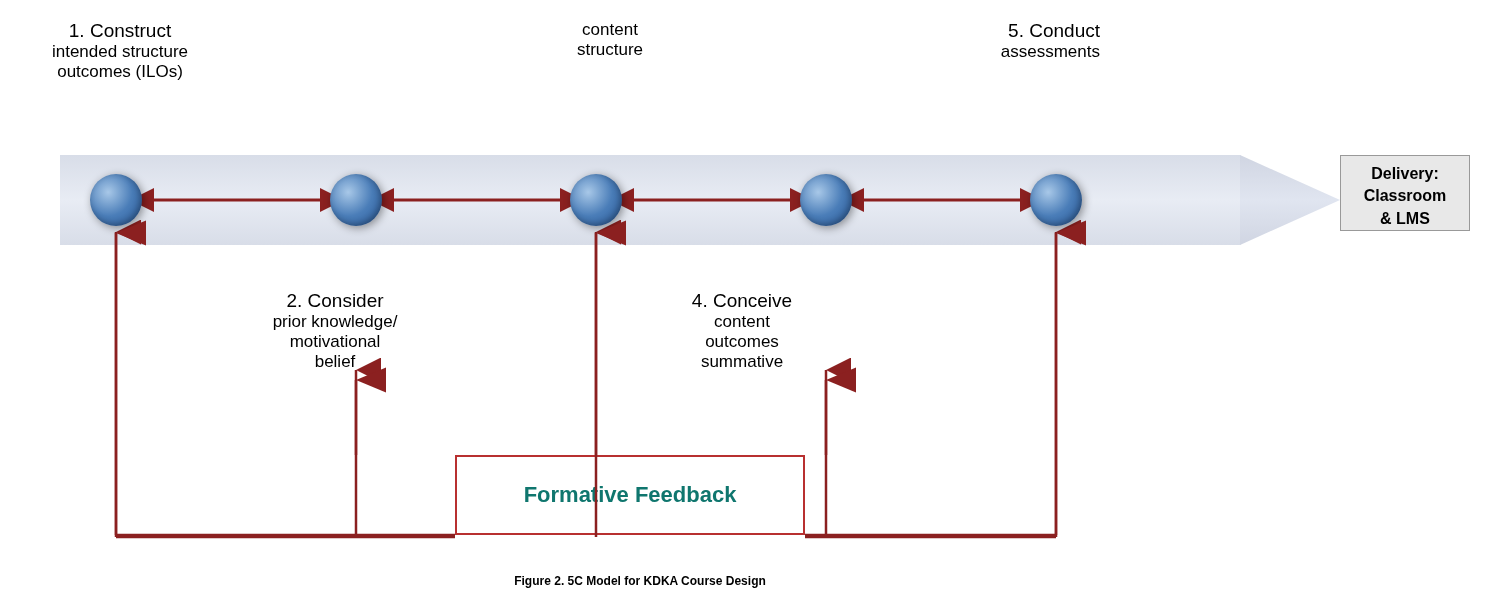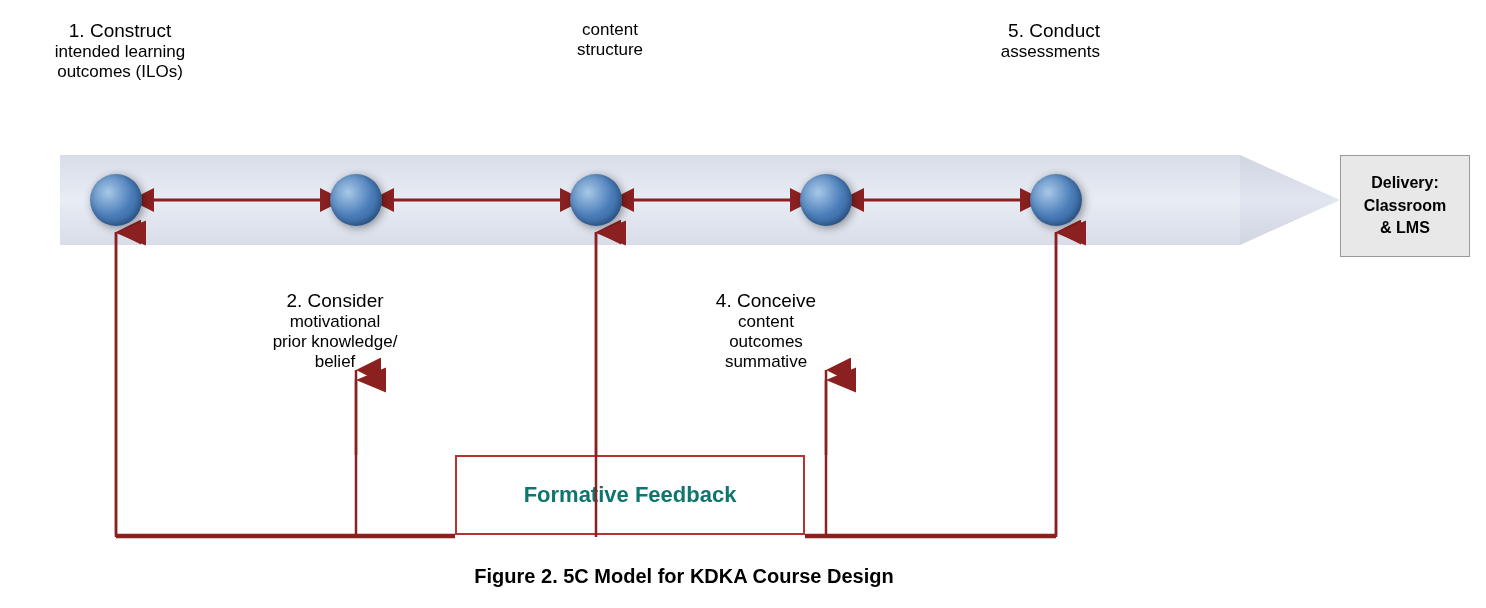--- a/index.html
+++ b/index.html
@@ -46,25 +46,25 @@
       background: linear-gradient(to bottom, #d0d5e2, #e0e5f0, #d0d5e2);
       clip-path: polygon(0 0, 100px 45px, 0 90px);
     }
 
     
     .delivery-box {
       position: absolute;
       top: 155px;
       left: 1340px;
       width: 130px;
-      height: 102px;
+      height: 76px;
       background: #e8e8e8;
       border: 1px solid #999;
       display: flex;
-      align-items: center;
+      align-items: flex-end;
       justify-content: center;
       text-align: center;
     }
 
     .delivery-text {
       font-family: Arial, sans-serif;
       font-size: 16px;
       font-weight: bold;
       line-height: 1.4;
     }
@@ -108,21 +108,21 @@
     }
 
     
     .bottom-label {
       position: absolute;
       text-align: center;
       font-family: Arial, sans-serif;
     }
 
     .label-2 { top: 290px; left: 235px; width: 200px; }
-    .label-4 { top: 290px; left: 676px; width: 180px; }
+    .label-4 { top: 290px; left: 652px; width: 180px; }
 
     
     .feedback-box {
       position: absolute;
       top: 455px;
       left: 455px;
       width: 350px;
       height: 80px;
       border: 2.5px solid #b83030;
       display: flex;
@@ -138,23 +138,22 @@
     }
 
     
     .figure-caption {
       position: absolute;
       bottom: 20px;
       left: 0;
       width: 1280px;
       text-align: center;
       font-family: Arial, sans-serif;
-      font-size: 20px;
+      font-size: 12px;
       font-weight: bold;
-      margin-left: 44px;
     }
 
     
     .arrows-svg {
       position: absolute;
       top: 0;
       left: 0;
       width: 1486px;
       height: 608px;
       pointer-events: none;
@@ -248,38 +247,38 @@
 
     <line x1="596" y1="537" x2="596" y2="233" stroke="#8b2020" stroke-width="2.5" marker-end="url(#aUp)"></line>
 
     <line x1="826" y1="537" x2="826" y2="380" stroke="#8b2020" stroke-width="2.5" marker-end="url(#aUp)"></line>
 
     <line x1="1056" y1="537" x2="1056" y2="233" stroke="#8b2020" stroke-width="2.5" marker-end="url(#aUp)"></line>
   </svg>
 
   <div class="top-label label-1">
     <div class="label-bold">1. Construct</div>
-    <div class="label-normal">intended learning</div>
+    <div class="label-normal">intended structure</div>
     <div class="label-normal">outcomes (ILOs)</div>
   </div>
 
   <div class="top-label label-3">
     <div class="label-normal">content</div>
     <div class="label-normal">structure</div>
   </div>
 
   <div class="top-label label-5">
     <div class="label-bold">5. Conduct</div>
     <div class="label-normal">assessments</div>
   </div>
 
   <div class="bottom-label label-2">
     <div class="label-bold">2. Consider</div>
+    <div class="label-normal">prior knowledge/</div>
     <div class="label-normal">motivational</div>
-    <div class="label-normal">prior knowledge/</div>
     <div class="label-normal">belief</div>
   </div>
 
   <div class="bottom-label label-4">
     <div class="label-bold">4. Conceive</div>
     <div class="label-normal">content</div>
     <div class="label-normal">outcomes</div>
     <div class="label-normal">summative</div>
   </div>
 

